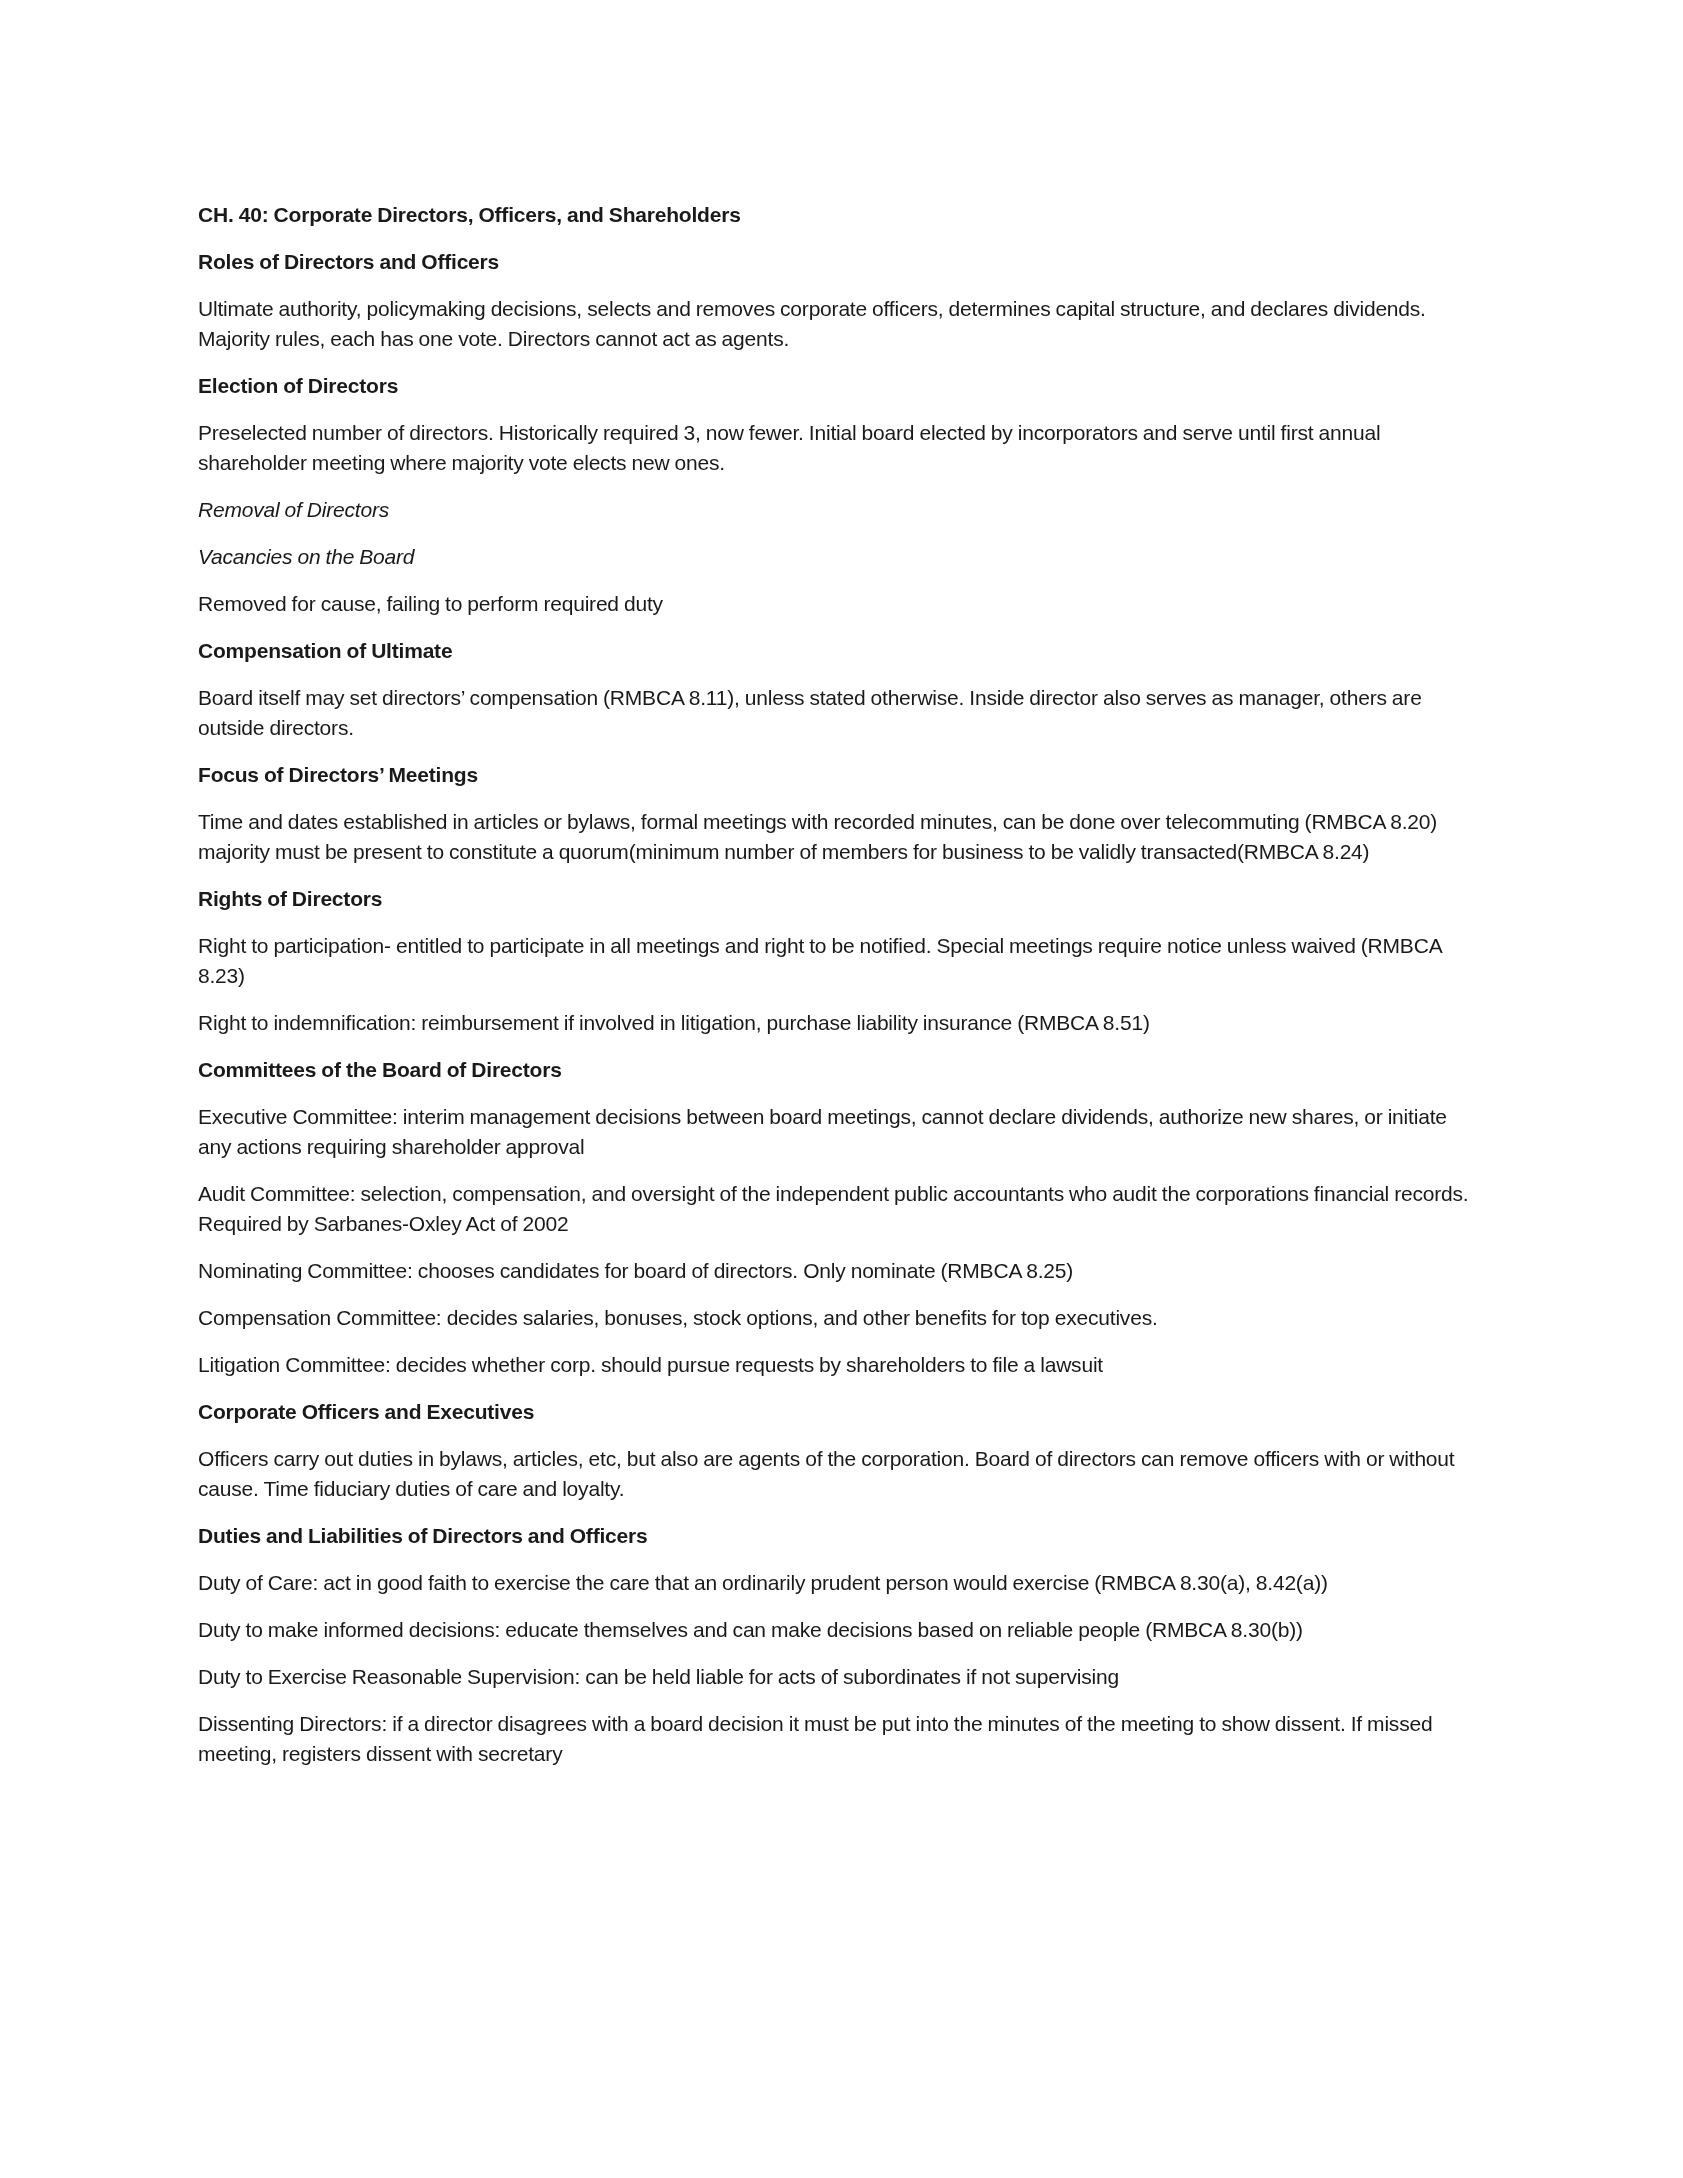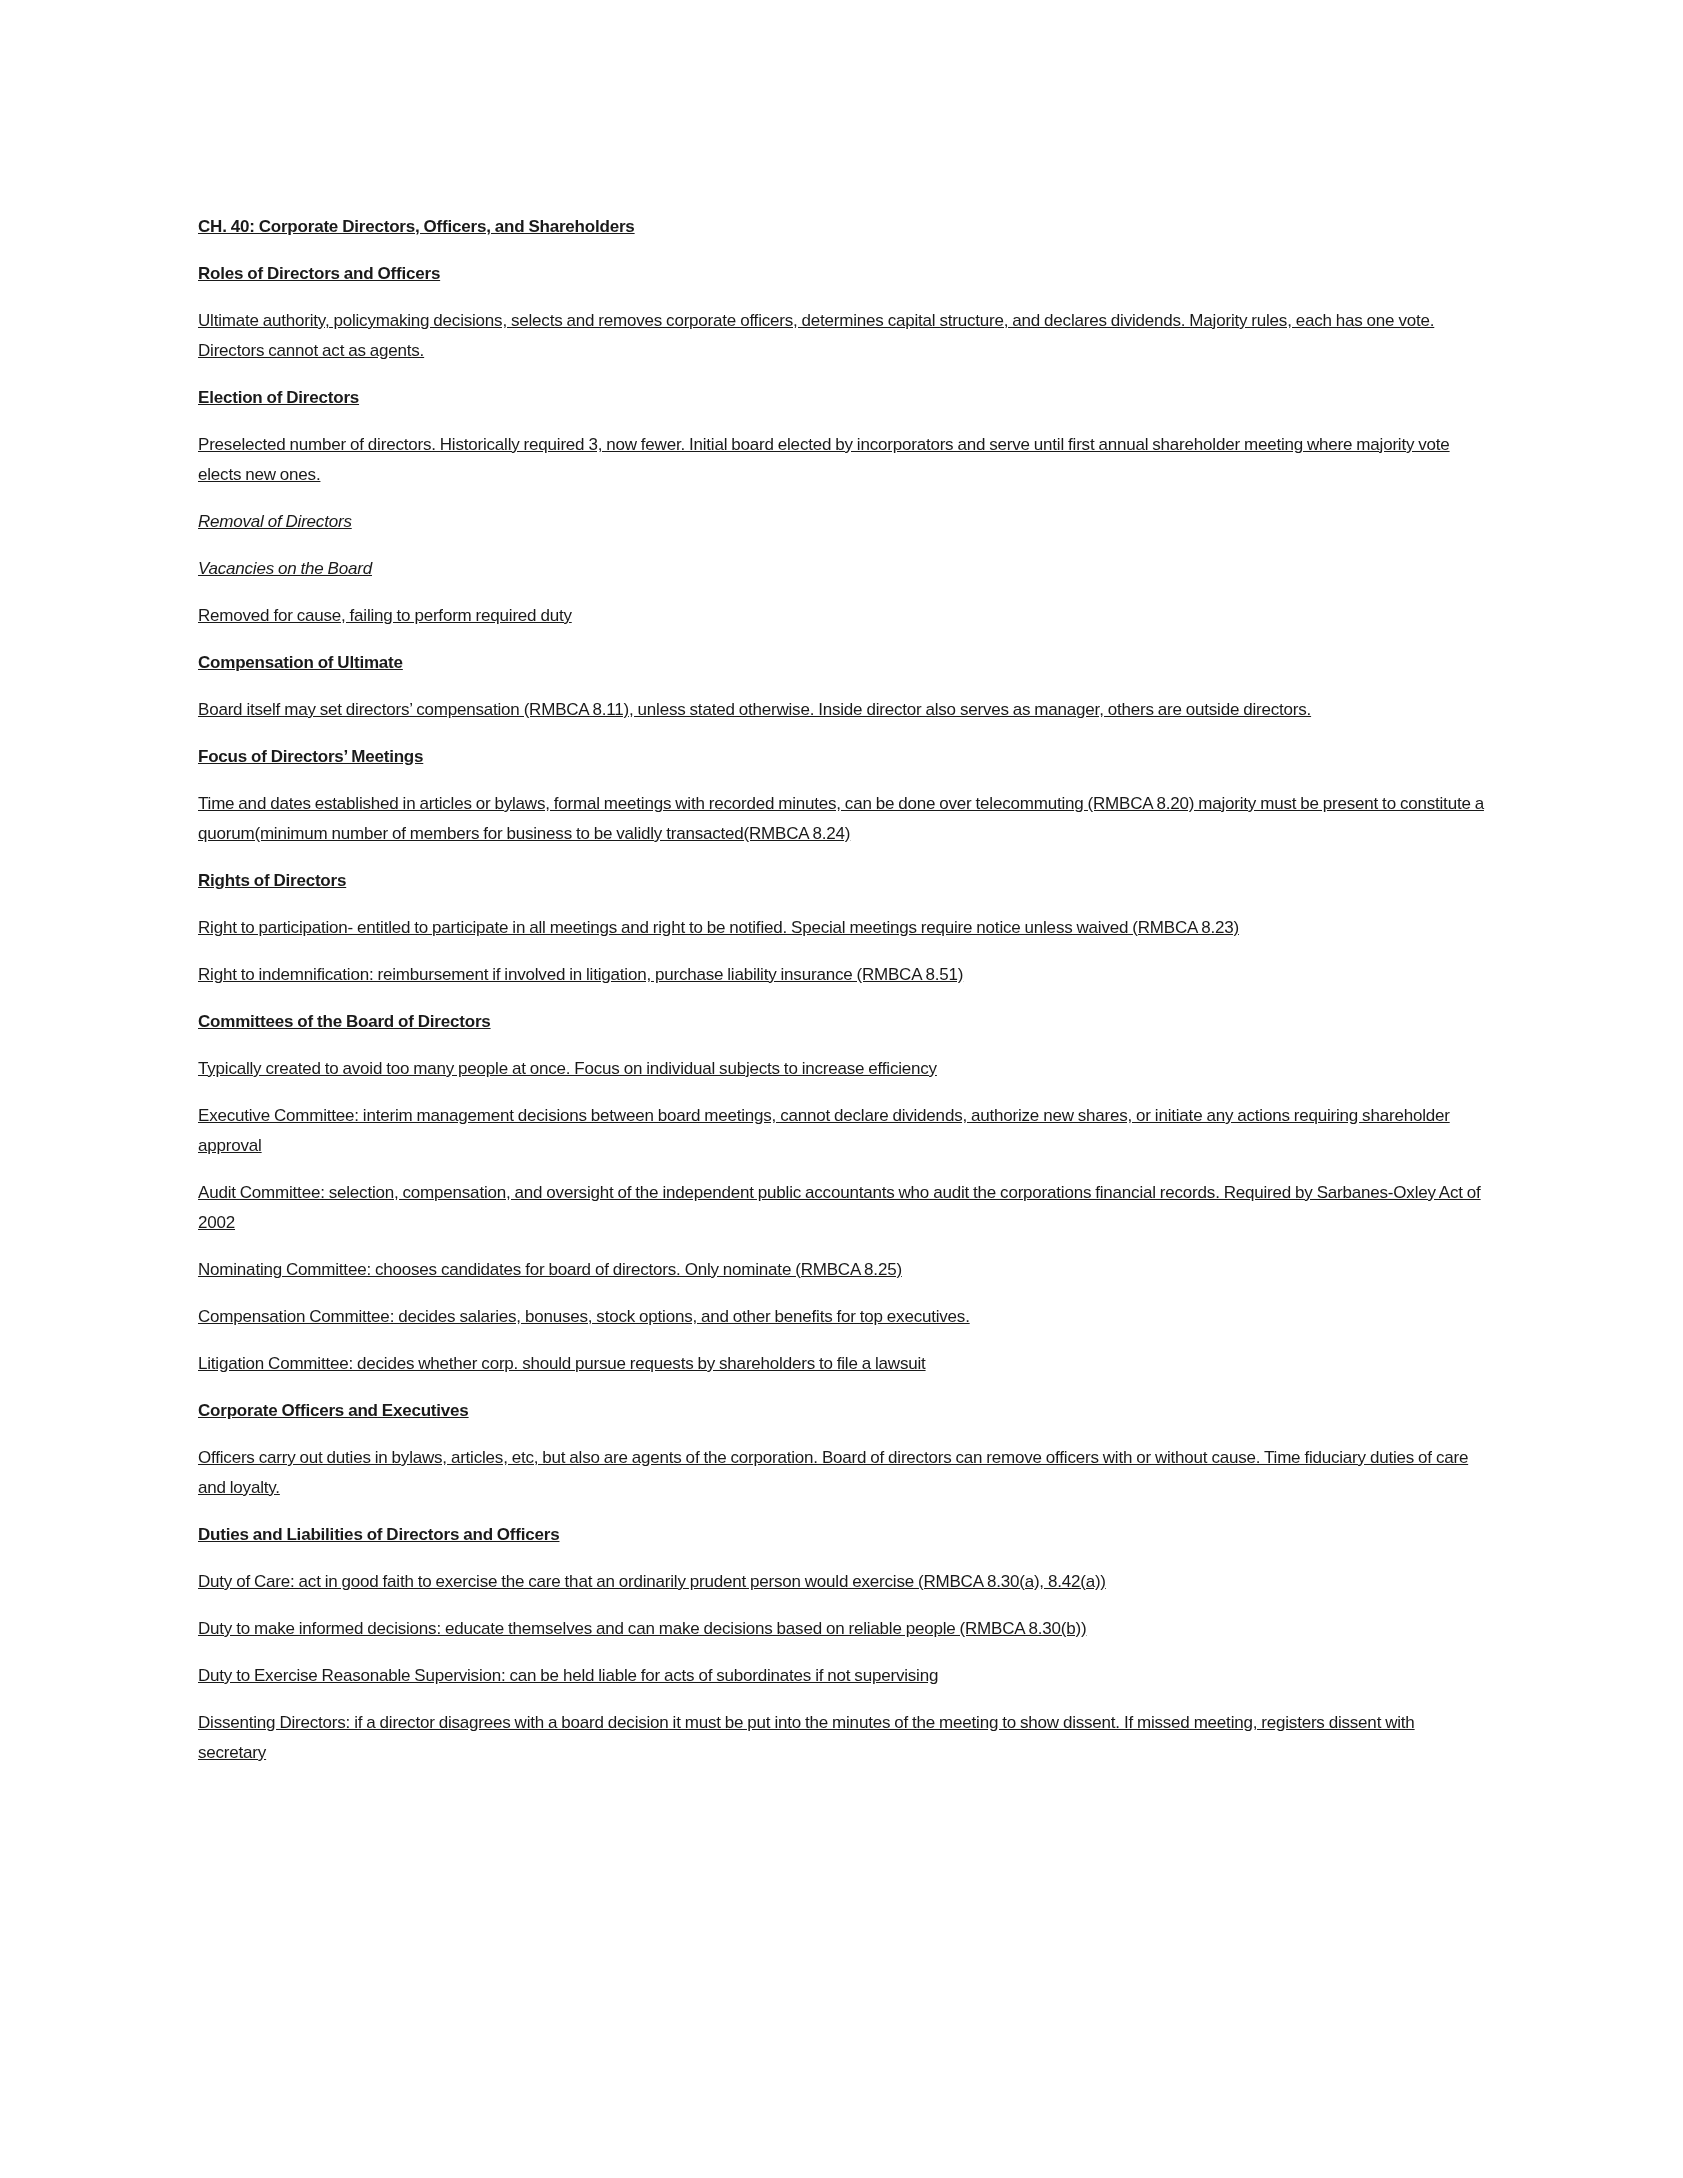--- a/index.html
+++ b/index.html
@@ -15,26 +15,25 @@
     font-family: "Liberation Sans", "DejaVu Sans", sans-serif;
     color: #1a1a1a;
   }
   .page {
     position: absolute;
     left: 198px;
     top: 200px;
     width: 1287px;
   }
   .block {
-    font-size: 17px;
+    font-size: 21px;
     line-height: 30px;
-    margin: 12px 0 17px 0;
+    margin: 0 0 17px 0;
     letter-spacing: -0.2px;
     word-spacing: -0.5px;
-    text-decoration: underline;
   }
   .title, .heading {
     font-weight: bold;
   }
   .subheading {
     font-style: italic;
   }
 </style>
 </head>
 <body>
@@ -57,21 +56,20 @@
   <div class="block">Board itself may set directors’ compensation (RMBCA 8.11), unless stated otherwise.  Inside director also serves as manager, others are outside directors.</div>
 
   <div class="block heading">Focus of Directors’ Meetings</div>
   <div class="block">Time and dates established in articles or bylaws, formal meetings with recorded minutes, can be done over telecommuting (RMBCA 8.20) majority must be present to constitute a quorum(minimum number of members for business to be validly transacted(RMBCA 8.24)</div>
 
   <div class="block heading">Rights of Directors</div>
   <div class="block">Right to participation- entitled to participate in all meetings and right to be notified. Special meetings require notice unless waived (RMBCA 8.23)</div>
   <div class="block">Right to indemnification: reimbursement if involved in litigation, purchase liability insurance (RMBCA 8.51)</div>
 
   <div class="block heading">Committees of the Board of Directors</div>
-  <div class="block">Typically created to avoid too many people at once. Focus on individual subjects to increase efficiency</div>
   <div class="block">Executive Committee: interim management decisions between board meetings, cannot declare dividends, authorize new shares, or initiate any  actions requiring shareholder approval</div>
   <div class="block">Audit Committee: selection, compensation, and oversight of the independent public accountants who audit the corporations financial records. Required by Sarbanes-Oxley Act of 2002</div>
   <div class="block">Nominating Committee: chooses candidates for board of directors.  Only nominate (RMBCA 8.25)</div>
   <div class="block">Compensation Committee: decides salaries, bonuses, stock options, and other benefits for top executives.</div>
   <div class="block">Litigation Committee: decides whether corp. should pursue requests by shareholders to file a lawsuit</div>
 
   <div class="block heading">Corporate Officers and Executives</div>
   <div class="block">Officers carry out duties in bylaws, articles, etc, but also are agents of the corporation.  Board of directors can remove officers with or without cause.  Time fiduciary duties of care and loyalty.</div>
 
   <div class="block heading">Duties and Liabilities of Directors and Officers</div>

